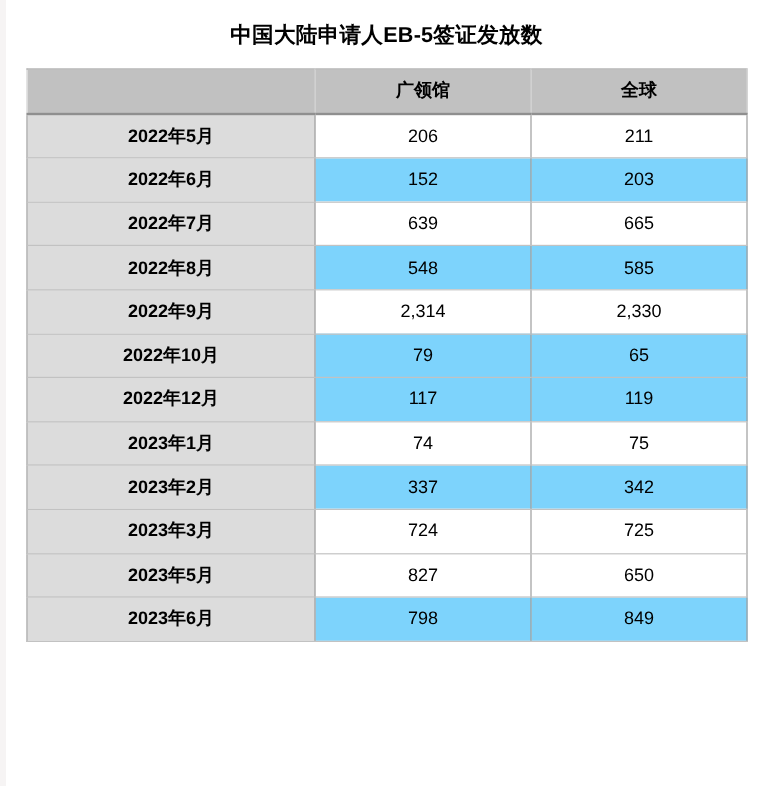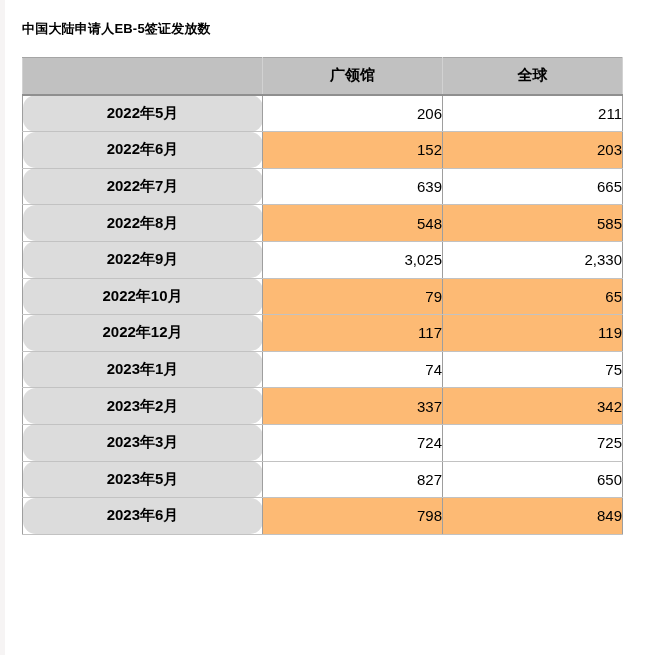--- a/index.html
+++ b/index.html
@@ -21,21 +21,22 @@
     background: #f6f4f4;
   }
   .content {
     position: absolute;
     left: 22px;
     top: 0;
     width: 600px;
   }
   .title {
     margin: 18px 0 0 0;
-    font-size: 13px;
+    text-align: center;
+    font-size: 18px;
     font-weight: bold;
     line-height: 22px;
     letter-spacing: 0.2px;
   }
   table.data-table {
     margin-top: 17px;
     border-collapse: collapse;
     table-layout: fixed;
     width: 600px;
   }
@@ -58,29 +59,27 @@
     background: #c1c1c1;
     font-weight: bold;
     border-top: 1px solid #a5a5a5;
     border-bottom: 2px solid #8f8f8f;
     border-left: 1px solid #d2d2d2;
     border-right: 1px solid #d2d2d2;
   }
   .data-table td.month-cell {
     background: #dcdcdc;
     font-weight: bold;
-    border-radius: 13px;
   }
   .data-table td.value-cell {
     background: #ffffff;
     font-weight: normal;
-    text-align: right;
   }
   .data-table tbody tr.alt td.value-cell {
-    background: #fdba74;
+    background: #7dd3fc;
   }
 </style>
 </head>
 <body>
 
 <div class="left-edge"></div>
 
 <div class="content">
   <h1 class="title">中国大陆申请人EB-5签证发放数</h1>
 
@@ -113,21 +112,21 @@
           <td class="value-cell">639</td>
           <td class="value-cell">665</td>
         </tr>
         <tr class="alt">
           <td class="month-cell">2022年8月</td>
           <td class="value-cell">548</td>
           <td class="value-cell">585</td>
         </tr>
         <tr>
           <td class="month-cell">2022年9月</td>
-          <td class="value-cell">3,025</td>
+          <td class="value-cell">2,314</td>
           <td class="value-cell">2,330</td>
         </tr>
         <tr class="alt">
           <td class="month-cell">2022年10月</td>
           <td class="value-cell">79</td>
           <td class="value-cell">65</td>
         </tr>
         <tr class="alt">
           <td class="month-cell">2022年12月</td>
           <td class="value-cell">117</td>

